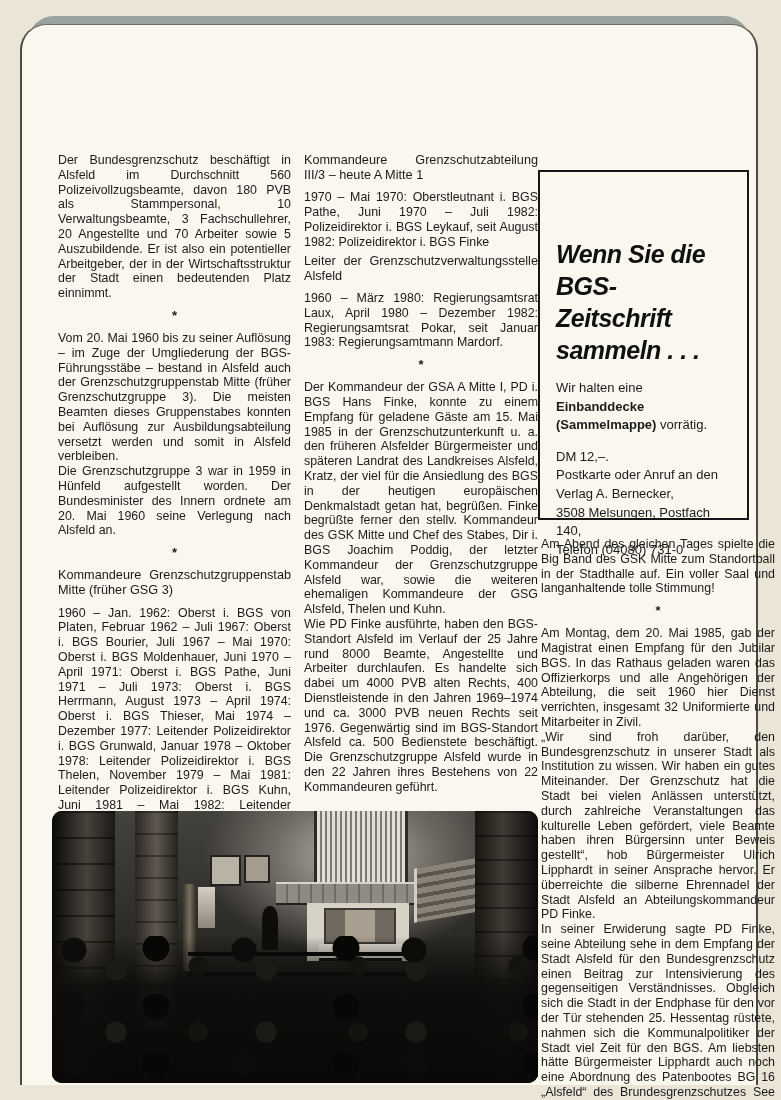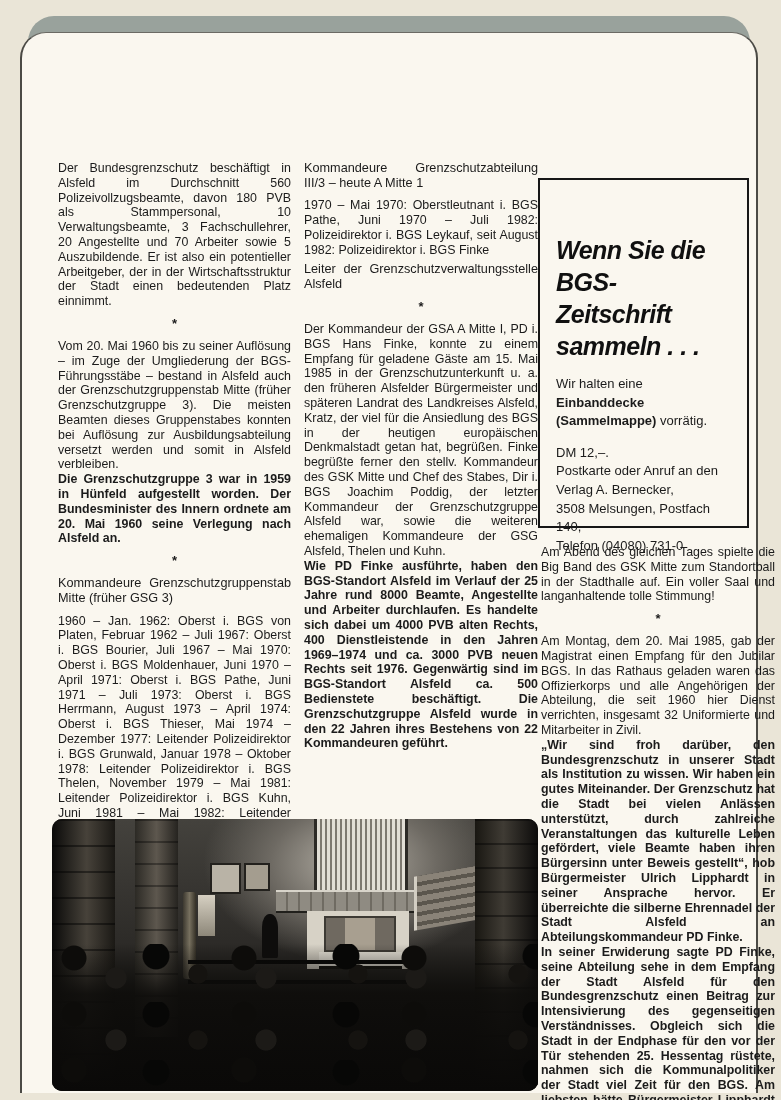--- a/index.html
+++ b/index.html
@@ -9,48 +9,48 @@
     font-family:"Liberation Sans","DejaVu Sans",sans-serif;
     color:#1b1b1b;
   }
   
   .topbar{
     position:absolute;left:28px;top:16px;width:722px;height:52px;
     background:#99a29c;border-radius:26px;
   }
   
   .card{
-    position:absolute;left:20px;top:32px;width:734px;height:1060px;
+    position:absolute;left:20px;top:24px;width:734px;height:1060px;
     background:#faf7ef;
     border-left:2px solid #4b4a45;border-right:2px solid #4b4a45;
     border-top:1px solid #6b6a64;
     border-radius:26px 26px 0 0;
   }
   .col{
     position:absolute;font-size:12.4px;line-height:14.8px;text-align:justify;
   }
   .col p{margin:0 0 0 0;}
-  .col p + p{margin-top:0;font-weight:bold;}
+  .col p + p{margin-top:0;}
   .sep{display:block;text-align:center;font-size:13px;font-weight:bold;
        margin:9px 0 9px 0;line-height:12px;}
   h3.head{font-size:12.7px;line-height:15.2px;margin:4px 0 7px 0;font-weight:normal;
           text-align:justify;}
   .col-left{left:36px;top:128px;width:233px;}
   .col-mid{left:282px;top:128px;width:234px;}
   .col-right{left:519px;top:512px;width:234px;}
   .col-mid h3.head:first-child{margin-top:0;}
 
   
   .adbox{
     position:absolute;left:516px;top:145px;width:211px;height:350px;
     border:2px solid #161616;background:#faf7ef;box-sizing:border-box;
     padding:14px 16px;
   }
   .ad-headline{
-    margin-top:40px;font-style:italic;font-weight:800;
+    margin-top:52px;font-style:italic;font-weight:800;
     font-size:25px;line-height:32px;letter-spacing:-0.5px;color:#101010;
   }
   .ad-body{font-size:13px;line-height:18.6px;}
   .ad-body .b{font-weight:bold;}
 
   
   .photo{
     position:absolute;left:30px;top:786px;width:486px;height:272px;
     border-radius:10px;overflow:hidden;
     background:
@@ -129,20 +129,21 @@
       <p>Die Grenzschutzgruppe 3 war in 1959 in Hünfeld aufgestellt worden. Der Bundesminister des Innern ordnete am 20. Mai 1960 seine Verlegung nach Alsfeld an.</p>
       <span class="sep">*</span>
       <h3 class="head">Kommandeure Grenzschutzgruppen­stab Mitte (früher GSG 3)</h3>
       <p>1960 – Jan. 1962: Oberst i. BGS von Platen, Februar 1962 – Juli 1967: Oberst i. BGS Bourier, Juli 1967 – Mai 1970: Oberst i. BGS Moldenhauer, Juni 1970 – April 1971: Oberst i. BGS Pathe, Juni 1971 – Juli 1973: Oberst i. BGS Herrmann, August 1973 – April 1974: Oberst i. BGS Thieser, Mai 1974 – Dezember 1977: Leitender Polizeidirektor i. BGS Grunwald, Januar 1978 – Oktober 1978: Leitender Polizeidirektor i. BGS Thelen, November 1979 – Mai 1981: Leitender Polizeidirektor i. BGS Kuhn, Juni 1981 – Mai 1982: Leitender Polizeidirektor i. BGS Poddig</p>
     </div>
 
     <div class="col col-mid">
       <h3 class="head">Kommandeure Grenzschutzabteilung III/3 – heute A Mitte 1</h3>
       <p>1970 – Mai 1970: Oberstleutnant i. BGS Pathe, Juni 1970 – Juli 1982: Polizeidirektor i. BGS Leykauf, seit August 1982: Polizeidirektor i. BGS Finke</p>
       <h3 class="head">Leiter der Grenzschutzverwaltungs­stelle Alsfeld</h3>
+      <p>1960 – März 1980: Regierungsamtsrat Laux, April 1980 – Dezember 1982: Regierungsamtsrat Pokar, seit Januar 1983: Regierungsamtmann Mardorf.</p>
       <span class="sep">*</span>
       <p>Der Kommandeur der GSA A Mitte I, PD i. BGS Hans Finke, konnte zu einem Empfang für geladene Gäste am 15. Mai 1985 in der Grenzschutzunterkunft u. a. den früheren Alsfelder Bürgermeister und späteren Landrat des Landkreises Alsfeld, Kratz, der viel für die Ansiedlung des BGS in der heutigen europäischen Denkmalstadt getan hat, begrüßen. Finke begrüßte ferner den stellv. Kommandeur des GSK Mitte und Chef des Stabes, Dir i. BGS Joachim Poddig, der letzter Kommandeur der Grenzschutzgruppe Alsfeld war, sowie die weiteren ehemaligen Kommandeure der GSG Alsfeld, Thelen und Kuhn.</p>
       <p>Wie PD Finke ausführte, haben den BGS-Standort Alsfeld im Verlauf der 25 Jahre rund 8000 Beamte, Angestellte und Arbeiter durchlaufen. Es handelte sich dabei um 4000 PVB alten Rechts, 400 Dienstleistende in den Jahren 1969–1974 und ca. 3000 PVB neuen Rechts seit 1976. Gegenwärtig sind im BGS-Standort Alsfeld ca. 500 Bedienstete beschäftigt. Die Grenzschutzgruppe Alsfeld wurde in den 22 Jahren ihres Bestehens von 22 Kommandeuren geführt.</p>
     </div>
 
     <div class="adbox">
       <div class="ad-headline">
         <div>Wenn Sie die</div>
         <div>BGS-Zeitschrift</div>
         <div>sammeln . . .</div>

